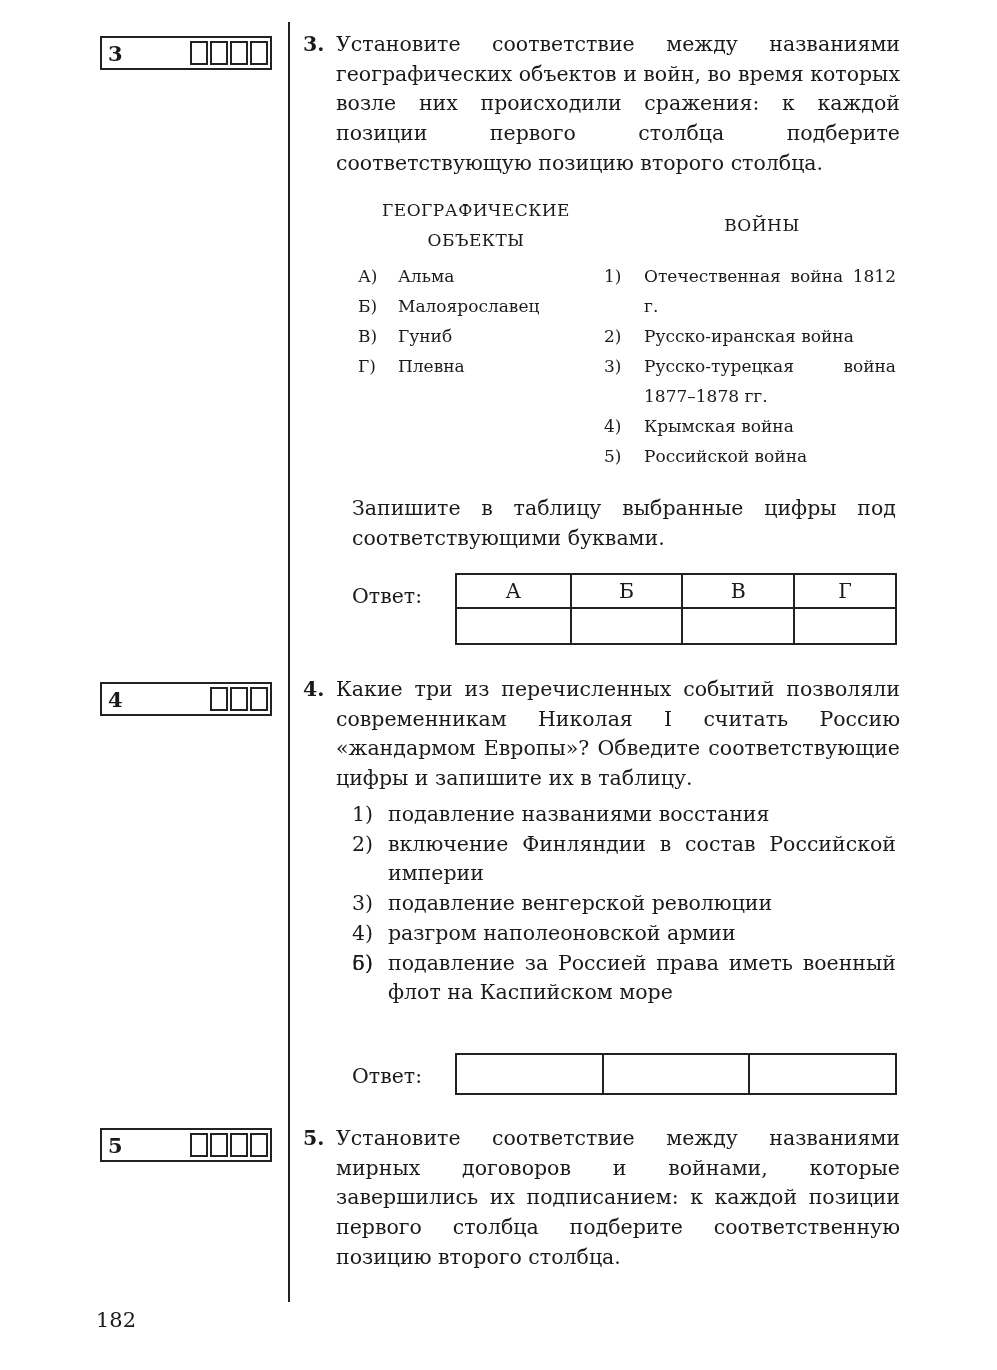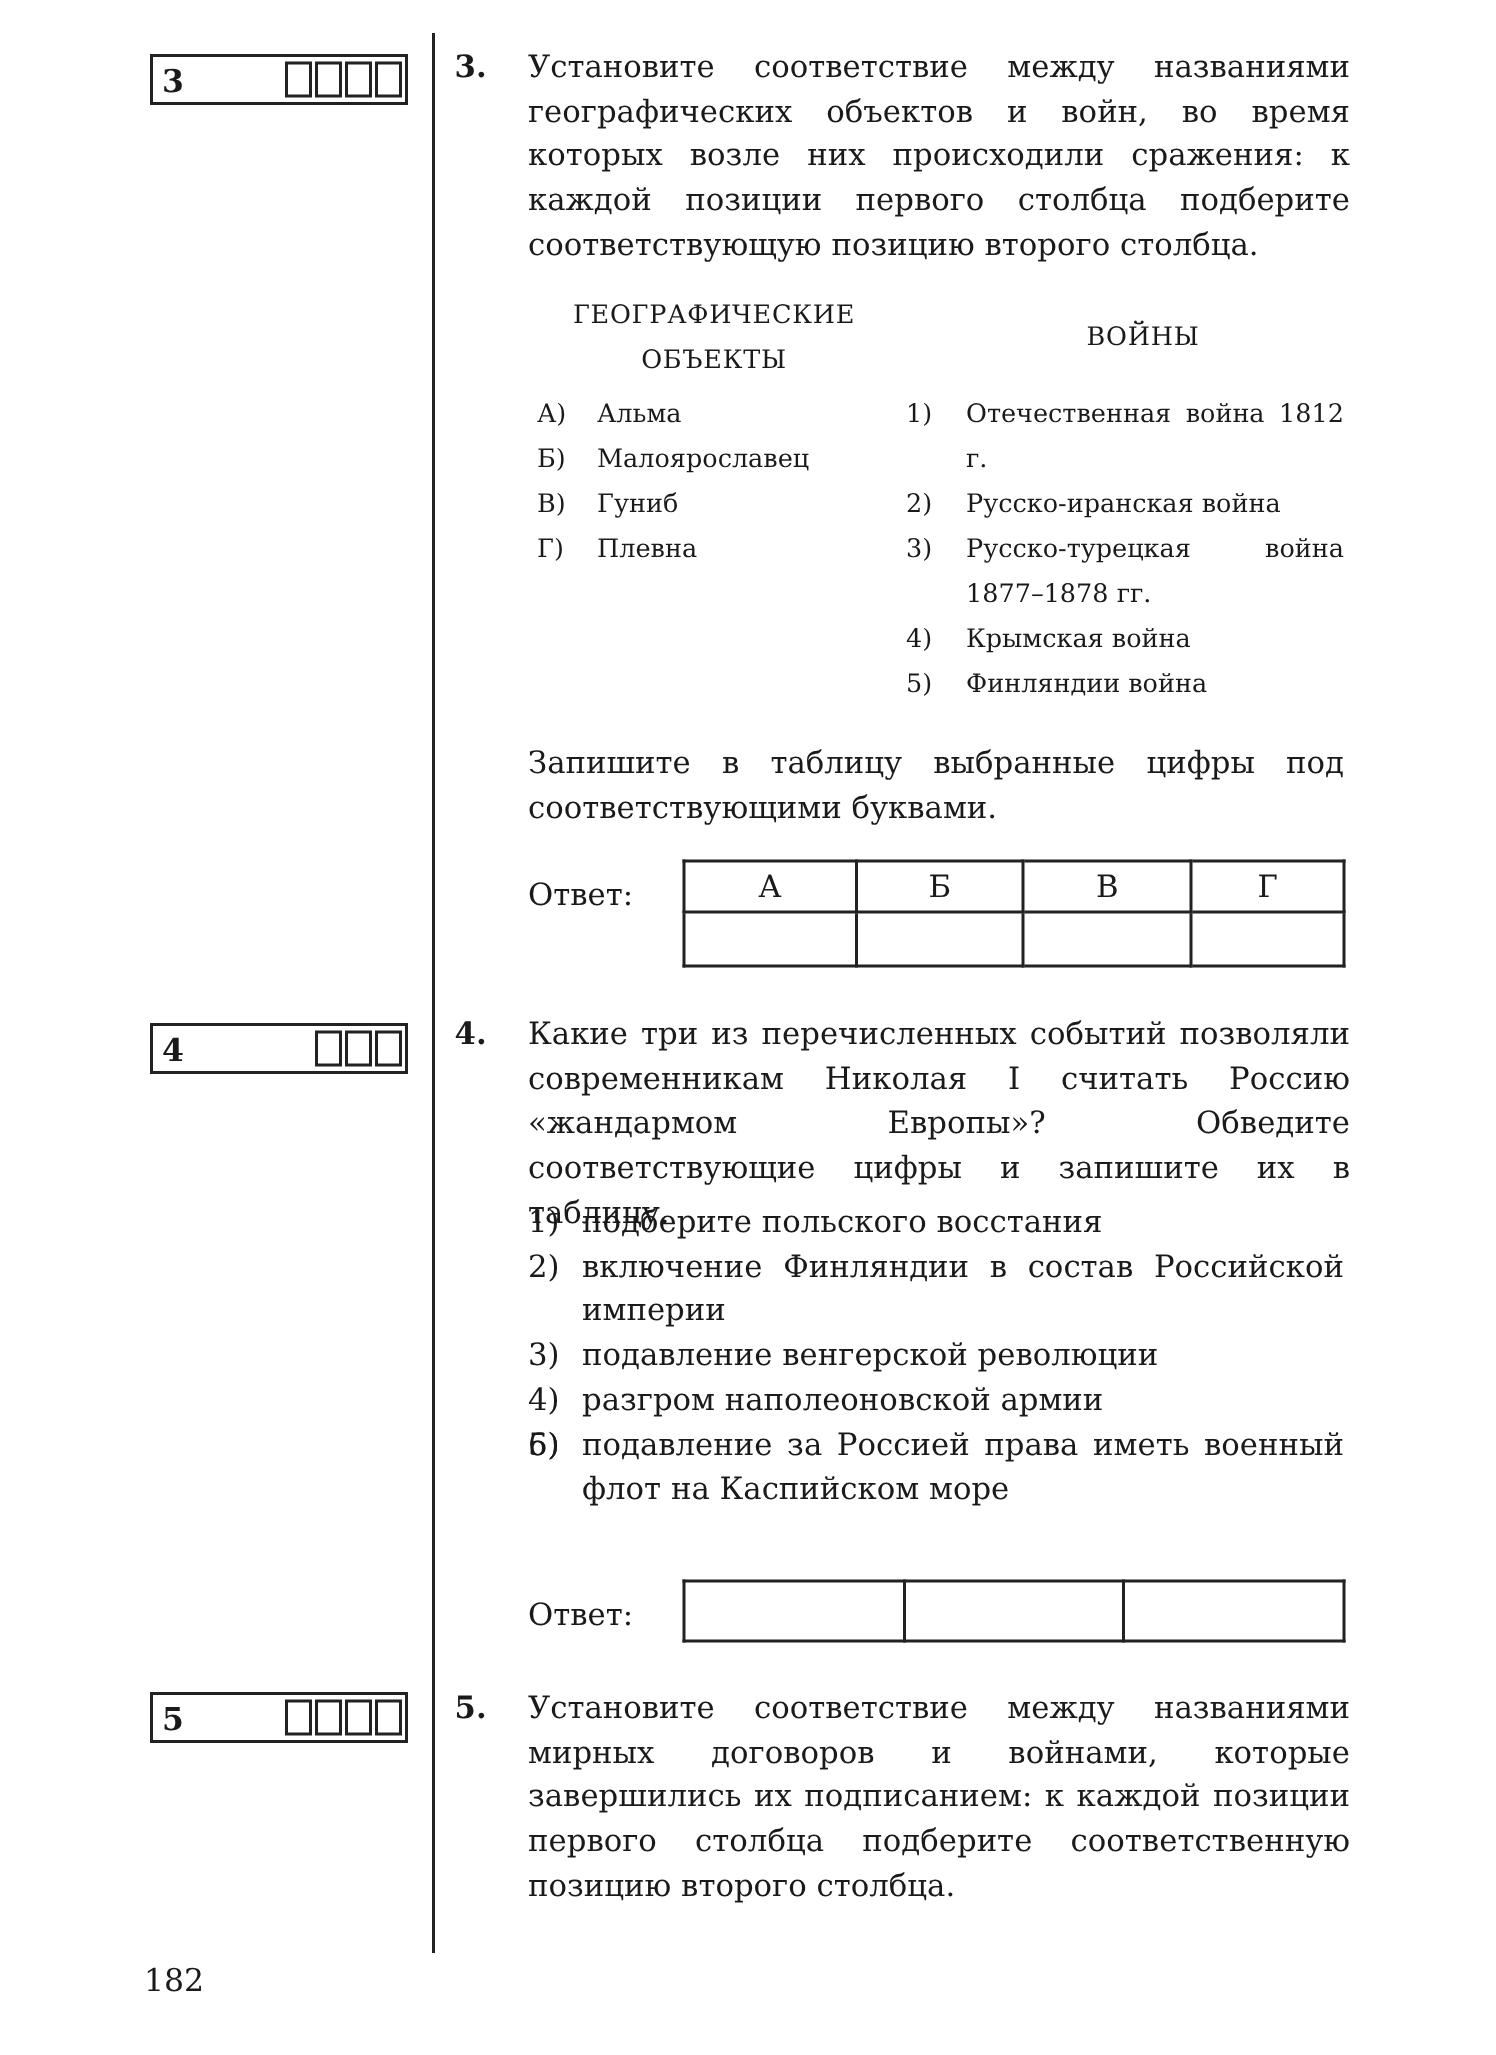--- a/index.html
+++ b/index.html
@@ -26,21 +26,21 @@
     .answer-key .cell {
       width: 18px; height: 24px; border: 2px solid #222; box-sizing: border-box;
     }
     .task {
       position: absolute; left: 300px; width: 600px; font-size: 20.5px; line-height: 29.7px;
     }
     .task .tnum {
       position: absolute; left: 3px; top: 0; font-weight: bold;
     }
     .task .ttext {
-      margin-left: 52px; text-align: justify;
+      margin-left: 36px; text-align: justify;
     }
     .cols { position: absolute; left: 352px; width: 548px; font-size: 17px; line-height: 30px; }
     .colhead { position: absolute; text-align: center; letter-spacing: 0.5px; }
     .lst { position: absolute; margin: 0; padding: 0; list-style: none; }
     .lst li { position: relative; padding-left: 40px; }
     .lst li .lbl { position: absolute; left: 0; top: 0; }
     .para {
       position: absolute; left: 352px; width: 544px; font-size: 20.5px; line-height: 29.7px;
       text-align: justify;
     }
@@ -84,21 +84,21 @@
     <li><span class="lbl">Б)</span><span>Малоярославец</span></li>
     <li><span class="lbl">В)</span><span>Гуниб</span></li>
     <li><span class="lbl">Г)</span><span>Плевна</span></li>
   </ul>
 
   <ul class="lst" style="left:252px; top:66px; width:292px; text-align:justify;">
     <li><span class="lbl">1)</span><span>Отечественная война 1812 г.</span></li>
     <li><span class="lbl">2)</span><span>Русско-иранская война</span></li>
     <li><span class="lbl">3)</span><span>Русско-турецкая война 1877–1878 гг.</span></li>
     <li><span class="lbl">4)</span><span>Крымская война</span></li>
-    <li><span class="lbl">5)</span><span>Финляндии война</span></li>
+    <li><span class="lbl">5)</span><span>Российской война</span></li>
   </ul>
 </div>
 
 <div class="para" style="top:494px;">Запишите в таблицу выбранные цифры под соответствующими буквами.</div>
 
 <div class="otvet-label" style="left:352px; top:584px;">Ответ:</div>
 <table class="ans" style="left:455px; top:573px; width:442px;">
   <tbody>
       <tr style="height:34px;">
     <td>А</td>
@@ -123,21 +123,21 @@
     <div class="cell"></div>
   </div>
 </div>
 
 <div class="task" style="top:675px;">
   <span class="tnum">4.</span>
   <div class="ttext">Какие три из перечисленных событий позволяли современникам Николая I считать Россию «жандармом Европы»? Обведите соответствующие цифры и запишите их в таблицу.</div>
 </div>
 
 <ul class="lst" style="left:352px; top:800px; width:544px; font-size:20.5px; line-height:29.7px; text-align:justify;">
-  <li style="padding-left:36px;"><span class="lbl">1)</span><span>подберите польского восстания</span></li>
+  <li style="padding-left:36px;"><span class="lbl">1)</span><span>подавление названиями восстания</span></li>
   <li style="padding-left:36px;"><span class="lbl">2)</span><span>включение Финляндии в состав Российской империи</span></li>
   <li style="padding-left:36px;"><span class="lbl">3)</span><span>подавление венгерской революции</span></li>
   <li style="padding-left:36px;"><span class="lbl">4)</span><span>разгром наполеоновской армии</span></li>
   <li style="padding-left:36px;"><span class="lbl">5)</span></li>
   <li style="padding-left:36px;"><span class="lbl">6)</span><span>подавление за Россией права иметь военный флот на Каспийском море</span></li>
 </ul>
 
 <div class="otvet-label" style="left:352px; top:1064px;">Ответ:</div>
 <table class="ans" style="left:455px; top:1053px; width:442px;">
   <tbody>

